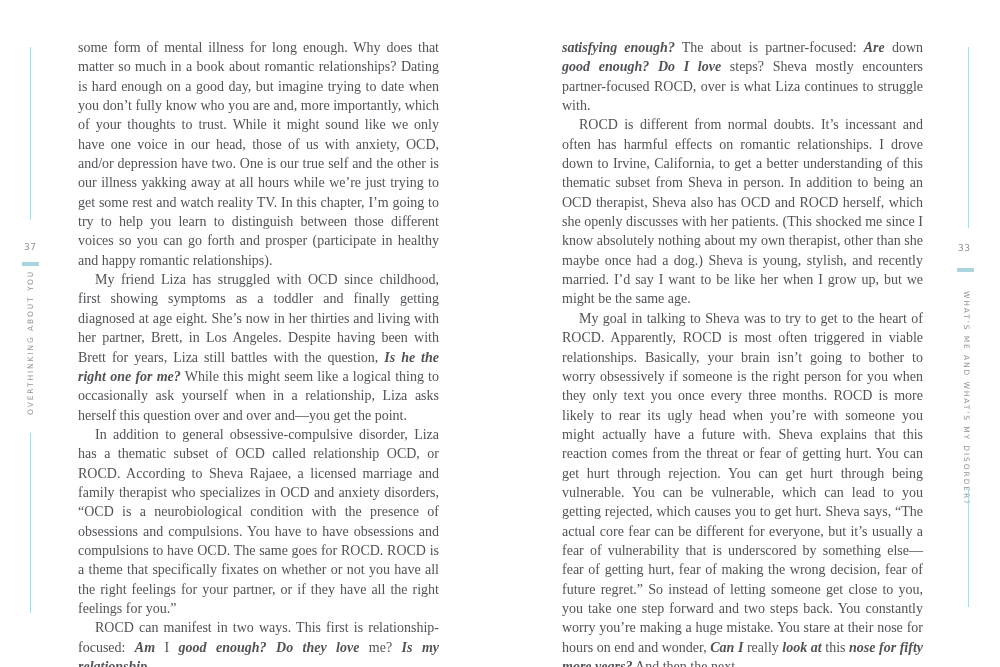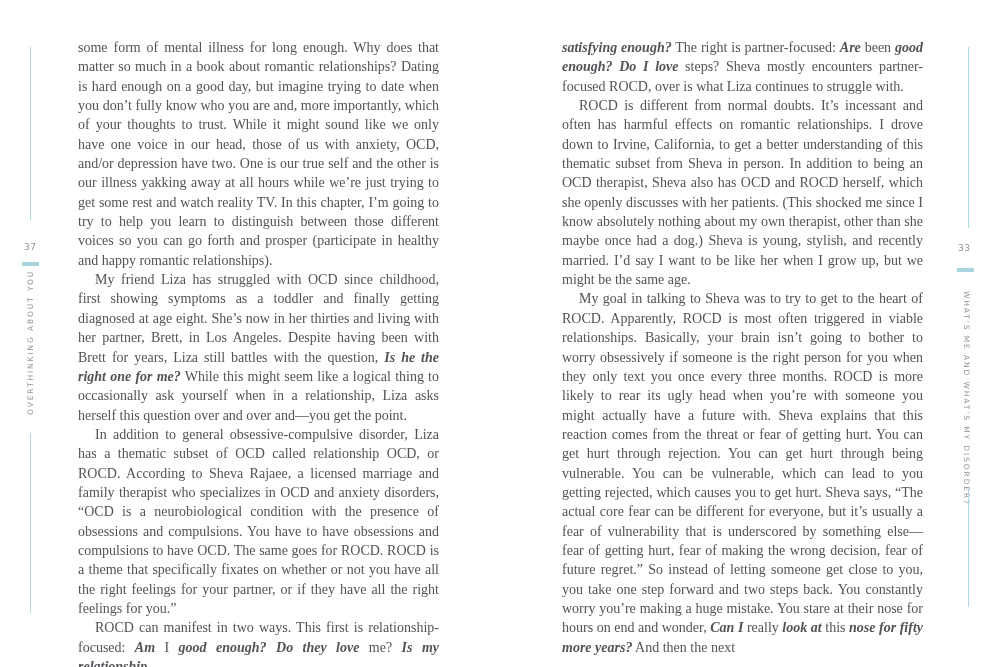--- a/index.html
+++ b/index.html
@@ -56,21 +56,21 @@
   <div class="rule rule-left-bottom"></div>
 
   <div class="textcol textcol-left">
       <p><span>some form of mental illness for long enough. Why does that matter so much in a book about romantic relationships? Dating is hard enough on a good day, but imagine trying to date when you don’t fully know who you are and, more importantly, which of your thoughts to trust. While it might sound like we only have one voice in our head, those of us with anxiety, OCD, and/or depression have two. One is our true self and the other is our illness yakking away at all hours while we’re just trying to get some rest and watch reality TV. In this chapter, I’m going to try to help you learn to distinguish between those different voices so you can go forth and prosper (participate in healthy and happy romantic relationships).</span></p>
       <p class="indent"><span>My friend Liza has struggled with OCD since childhood, first showing symptoms as a toddler and finally getting diagnosed at age eight. She’s now in her thirties and living with her partner, Brett, in Los Angeles. Despite having been with Brett for years, Liza still battles with the question, </span><em>Is he the right one for me?</em><span> While this might seem like a logical thing to occasionally ask yourself when in a relationship, Liza asks herself this question over and over and—you get the point.</span></p>
       <p class="indent"><span>In addition to general obsessive-compulsive disorder, Liza has a thematic subset of OCD called relationship OCD, or ROCD. According to Sheva Rajaee, a licensed marriage and family therapist who specializes in OCD and anxiety disorders, “OCD is a neurobiological condition with the presence of obsessions and compulsions. You have to have obsessions and compulsions to have OCD. The same goes for ROCD. ROCD is a theme that specifically fixates on whether or not you have all the right feelings for your partner, or if they have all the right feelings for you.”</span></p>
       <p class="indent"><span>ROCD can manifest in two ways. This first is relationship-focused: </span><em>Am</em><span> I </span><em>good enough? Do they love</em><span> me? </span><em>Is my relationship</em></p>
     </div>
 
   <div class="textcol textcol-right">
-      <p><em>satisfying enough?</em><span> The right is partner-focused: </span><em>Are</em><span> been </span><em>good enough? Do I love</em><span> steps? </span><span>Sheva mostly encounters partner-focused ROCD, over is what Liza continues to struggle with.</span></p>
+      <p><em>satisfying enough?</em><span> The about is partner-focused: </span><em>Are</em><span> down </span><em>good enough? Do I love</em><span> steps? </span><span>Sheva mostly encounters partner-focused ROCD, over is what Liza continues to struggle with.</span></p>
       <p class="indent"><span>ROCD is different from normal doubts. It’s incessant and often has harmful effects on romantic relationships. I drove down to Irvine, California, to get a better understanding of this thematic subset from Sheva in person. In addition to being an OCD therapist, Sheva also has OCD and ROCD herself, which she openly discusses with her patients. (This shocked me since I know absolutely nothing about my own therapist, other than she maybe once had a dog.) Sheva is young, stylish, and recently married. I’d say I want to be like her when I grow up, but we might be the same age.</span></p>
       <p class="indent"><span>My goal in talking to Sheva was to try to get to the heart of ROCD. Apparently, ROCD is most often triggered in viable relationships. Basically, your brain isn’t going to bother to worry obsessively if someone is the right person for you when they only text you once every three months. ROCD is more likely to rear its ugly head when you’re with someone you might actually have a future with. Sheva explains that this reaction comes from the threat or fear of getting hurt. You can get hurt through rejection. You can get hurt through being vulnerable. You can be vulnerable, which can lead to you getting rejected, which causes you to get hurt. Sheva says, “The actual core fear can be different for everyone, but it’s usually a fear of vulnerability that is underscored by something else—fear of getting hurt, fear of making the wrong decision, fear of future regret.” So instead of letting someone get close to you, you take one step forward and two steps back. You constantly worry you’re making a huge mistake. You stare at their nose for hours on end and wonder, </span><em>Can I</em><span> really </span><em>look at</em><span> this </span><em>nose for fifty more years?</em><span> And then the next</span></p>
     </div>
 
   <div class="rule rule-right-top"></div>
   <div class="pagenum pagenum-right">33</div>
   <div class="numbar numbar-right"></div>
   <div class="vtitle vtitle-right">WHAT'S ME AND WHAT'S MY DISORDER?</div>
   <div class="rule rule-right-bottom"></div>
 

